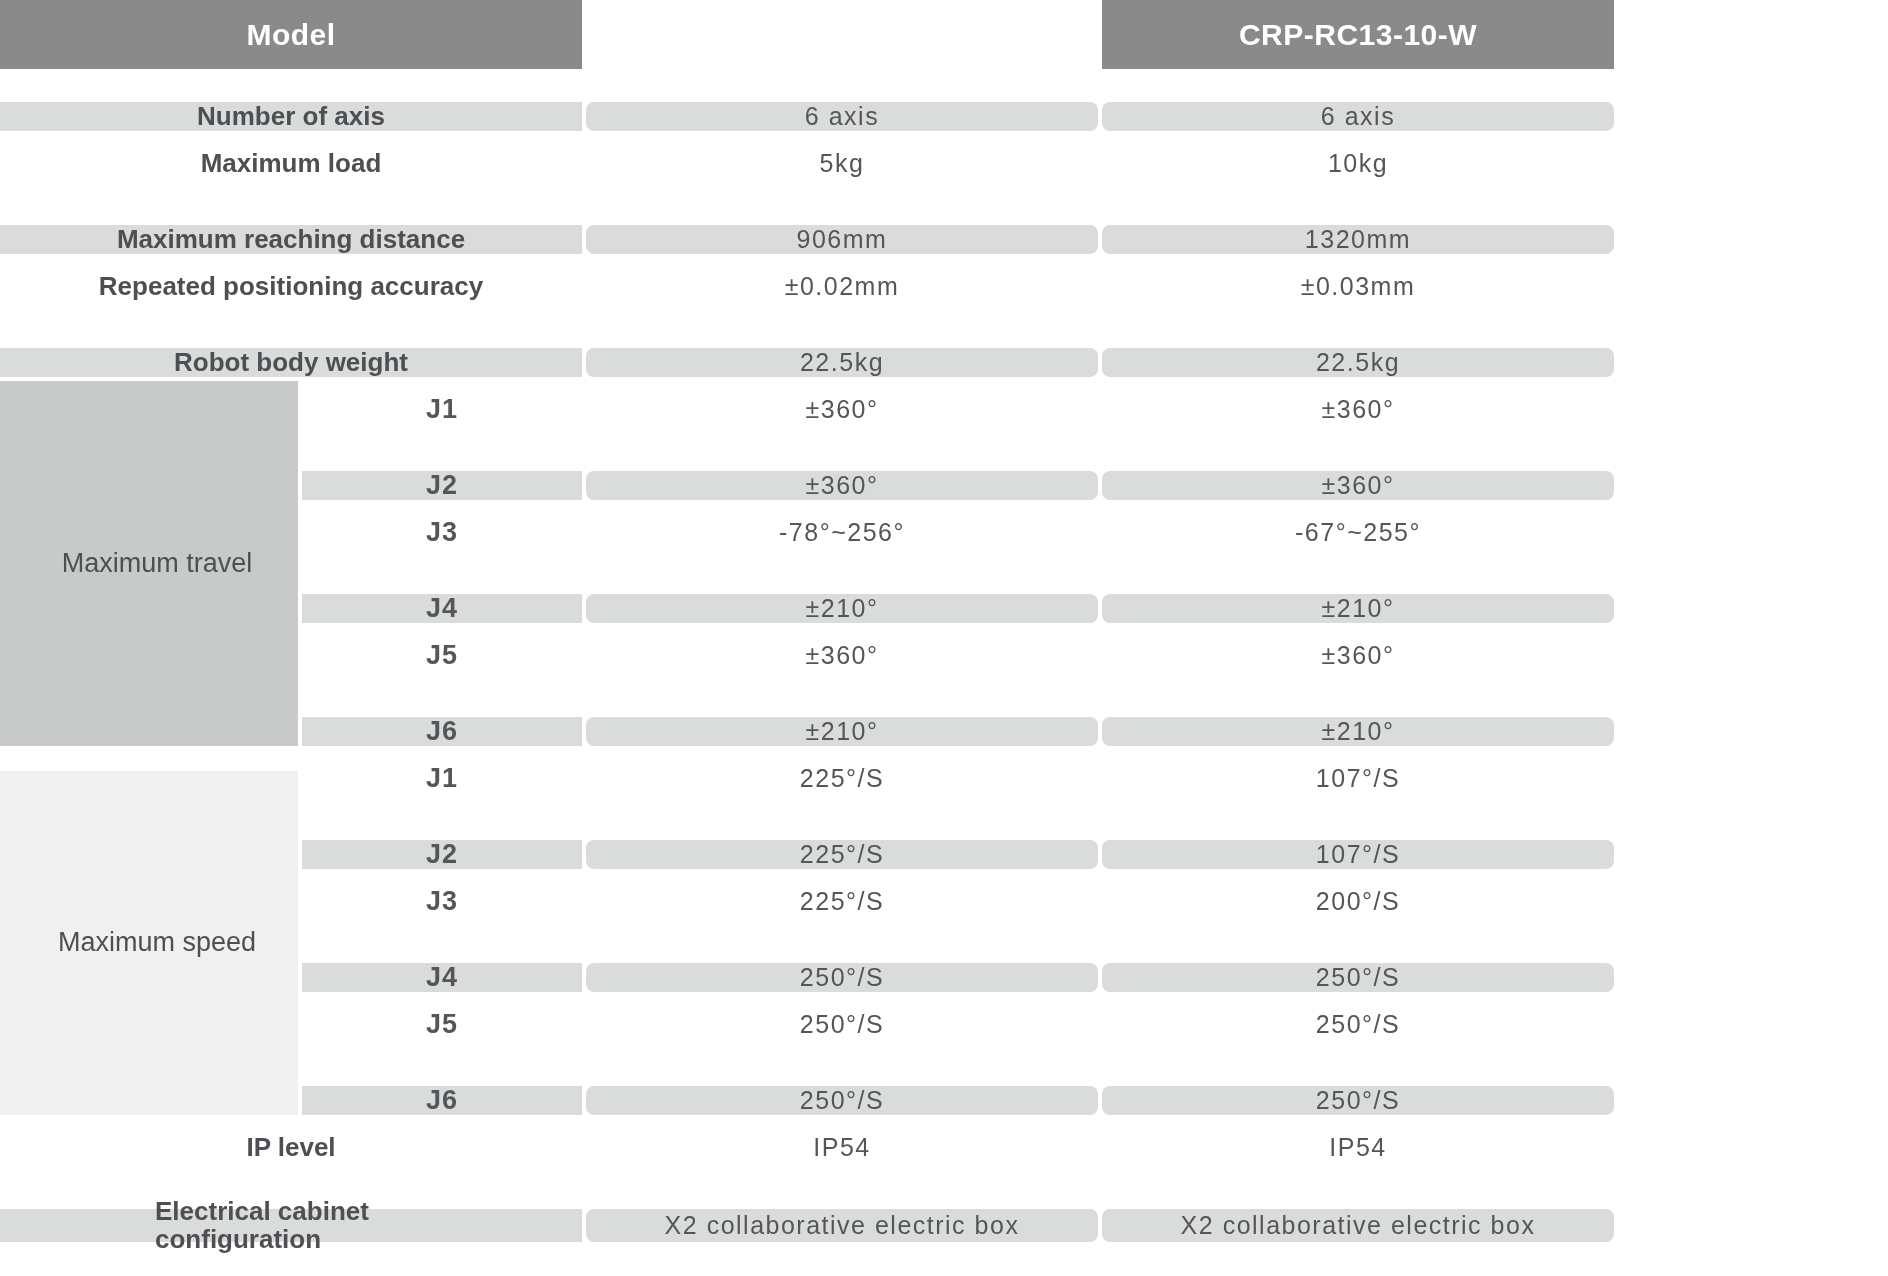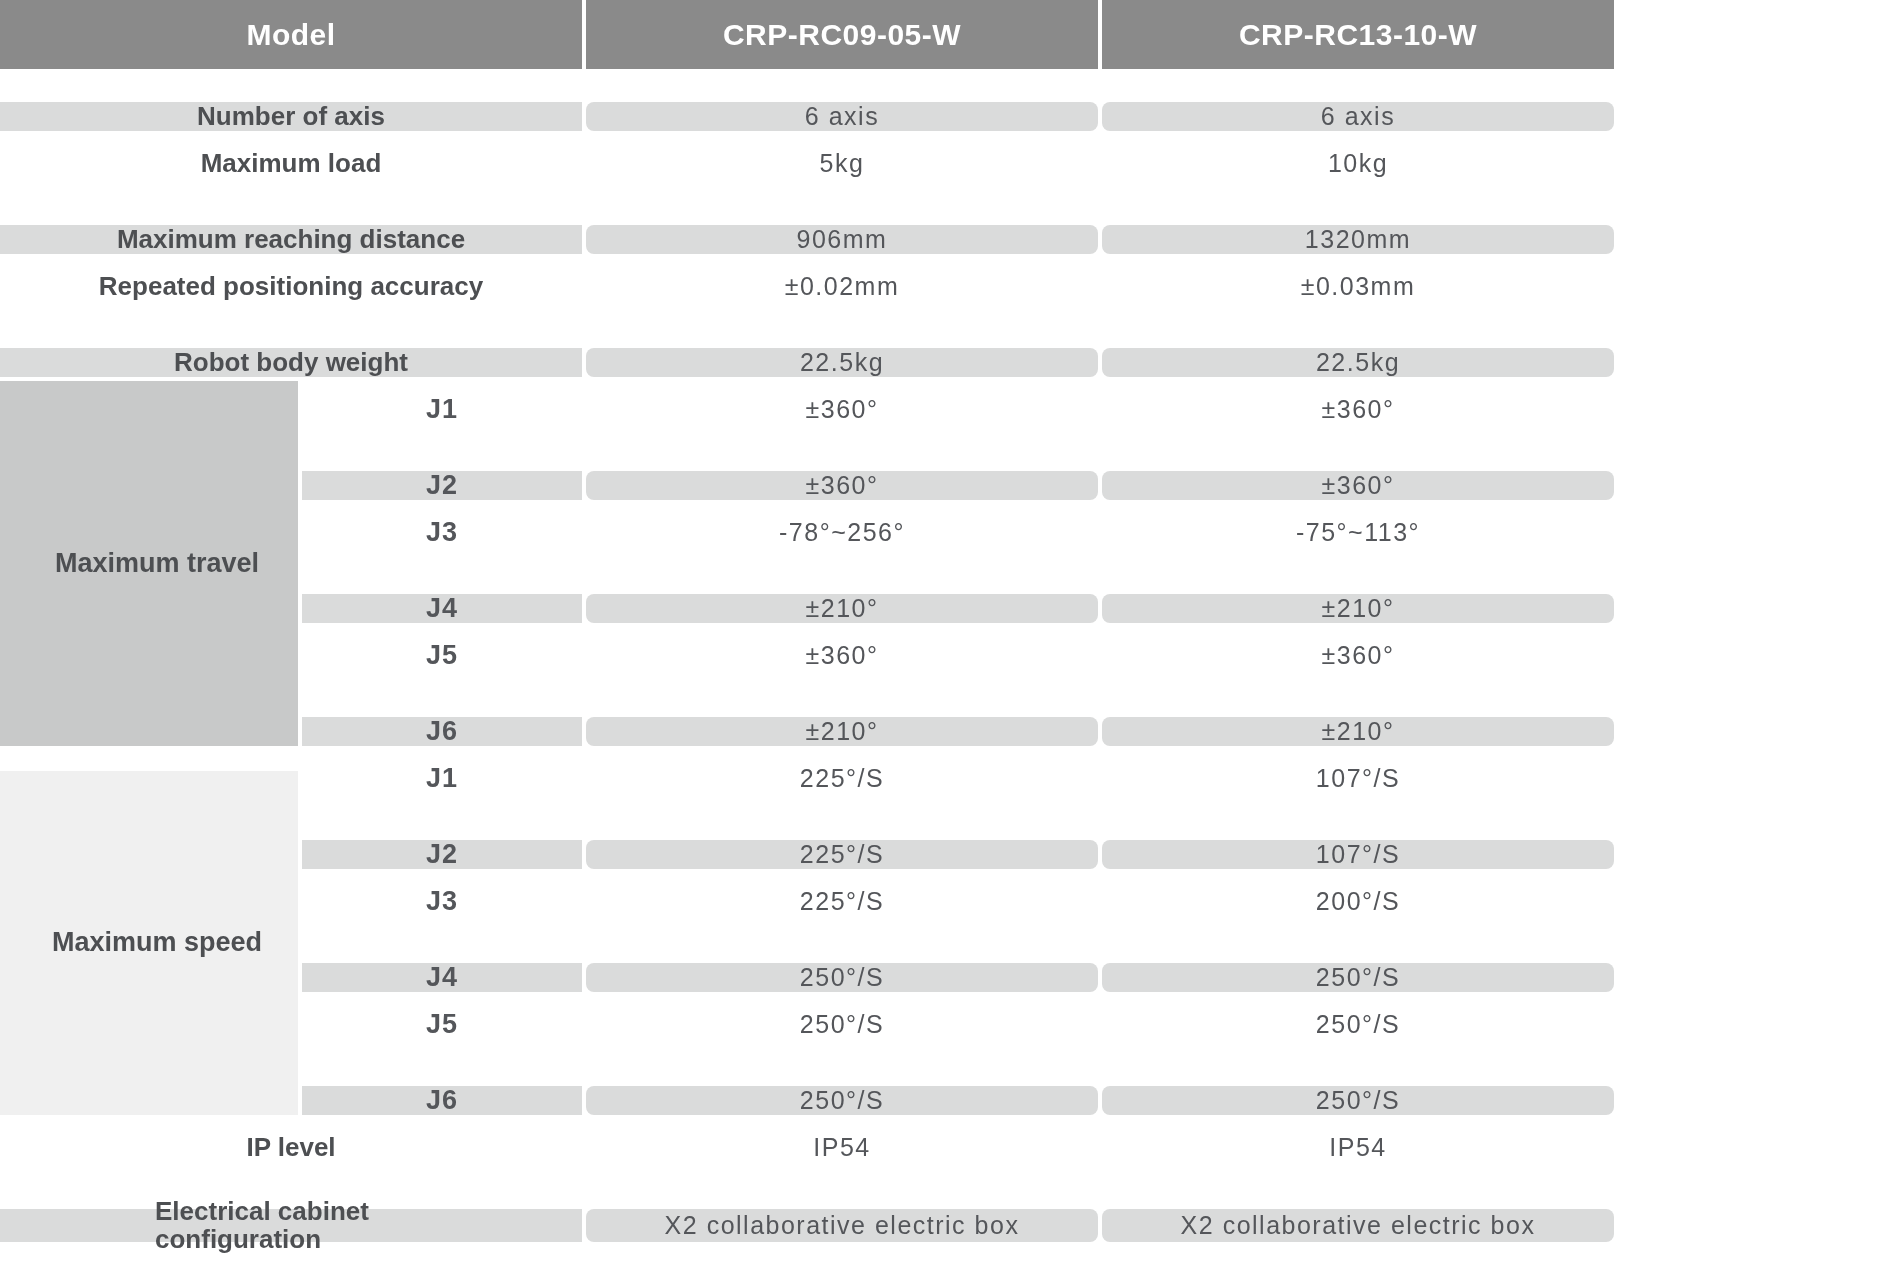--- a/index.html
+++ b/index.html
@@ -15,37 +15,34 @@
     column-gap:4px;row-gap:4.5px;
   }
   .cell{display:flex;align-items:center;justify-content:center;}
   .hdr{background:#8a8a8a;color:#ffffff;font-weight:bold;font-size:30px;letter-spacing:0.5px;}
   .hdr-model{letter-spacing:0.5px;}
   .gray{background:#dadbdb;margin-top:28px;}
   .label{font-weight:bold;color:#4d4f52;font-size:26px;}
   .jlabel{font-weight:bold;color:#54565a;font-size:27px;letter-spacing:1px;}
   .value{color:#54565a;font-size:25px;letter-spacing:1.5px;font-weight:normal;border-radius:8px;}
   .group-cell{display:flex;align-items:center;justify-content:center;
-    font-weight:bold;color:#4d4f52;font-size:27px;padding-left:16px;}
+    font-weight:normal;color:#4d4f52;font-size:27px;padding-left:16px;}
   .travel{background:#c8c9c9;}
   .speed{background:#f0f0f0;margin-top:21px;}
   .elec-inner{width:272px;text-align:left;line-height:1.08;}
 </style>
 </head>
 <body>
 
 <div class="page">
   <div class="grid">
 
     <div class="cell hdr hdr-model" style="grid-area:1/1/2/3">
         <span>Model</span>
       </div>
-    <div class="cell hdr" style="grid-area:1/3/2/4">
-        <span>CRP-RC09-05-W</span>
-      </div>
     <div class="cell hdr" style="grid-area:1/4/2/5">
         <span>CRP-RC13-10-W</span>
       </div>
 
     <div class="cell label gray" style="grid-area:2/1/3/3">
         <span>Number of axis</span>
       </div>
     <div class="cell value gray" style="grid-area:2/3/3/4">
         <span>6 axis</span>
       </div>
@@ -117,21 +114,21 @@
         <span>±360°</span>
       </div>
 
     <div class="cell jlabel" style="grid-area:9/2/10/3">
         <span>J3</span>
       </div>
     <div class="cell value" style="grid-area:9/3/10/4">
         <span>-78°~256°</span>
       </div>
     <div class="cell value" style="grid-area:9/4/10/5">
-        <span>-75°~113°</span>
+        <span>-67°~255°</span>
       </div>
 
     <div class="cell jlabel gray" style="grid-area:10/2/11/3">
         <span>J4</span>
       </div>
     <div class="cell value gray" style="grid-area:10/3/11/4">
         <span>±210°</span>
       </div>
     <div class="cell value gray" style="grid-area:10/4/11/5">
         <span>±210°</span>

